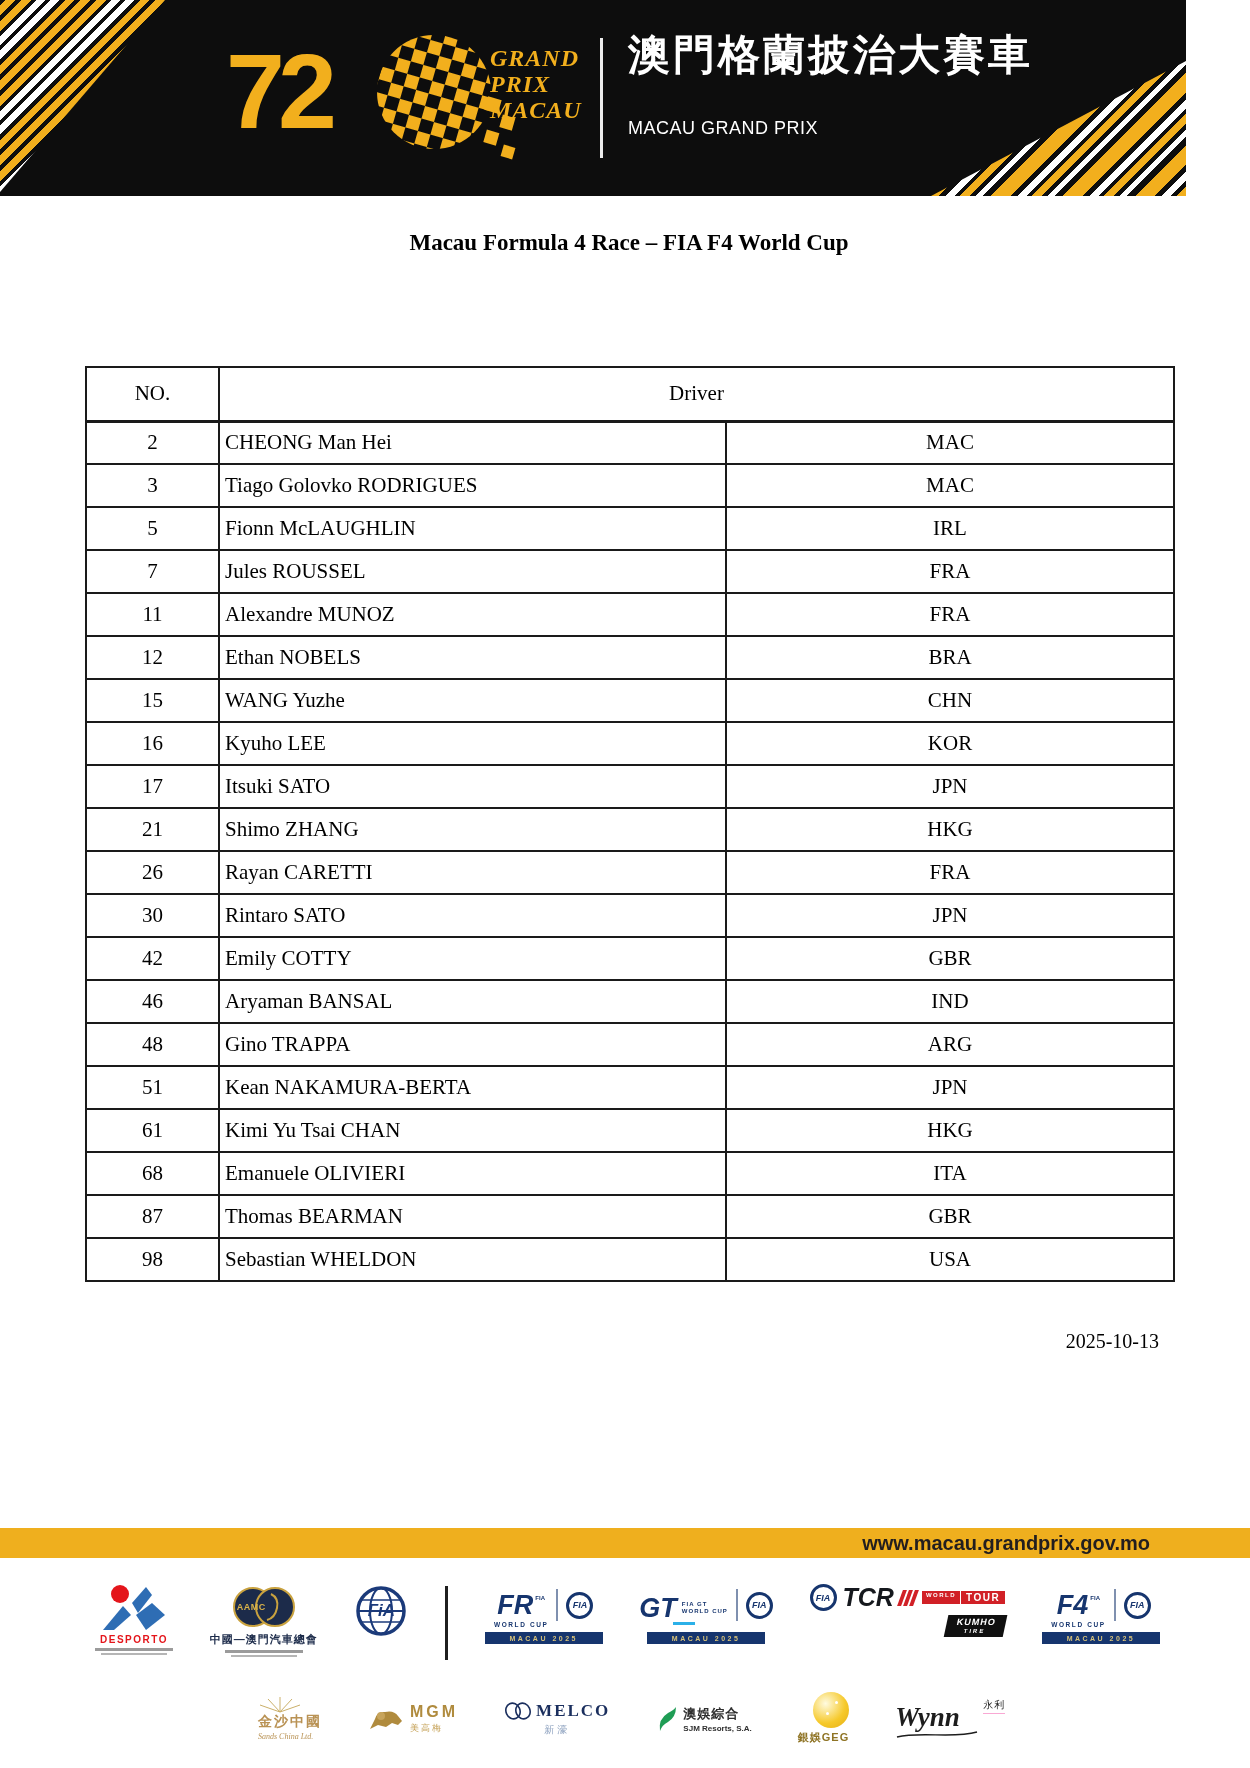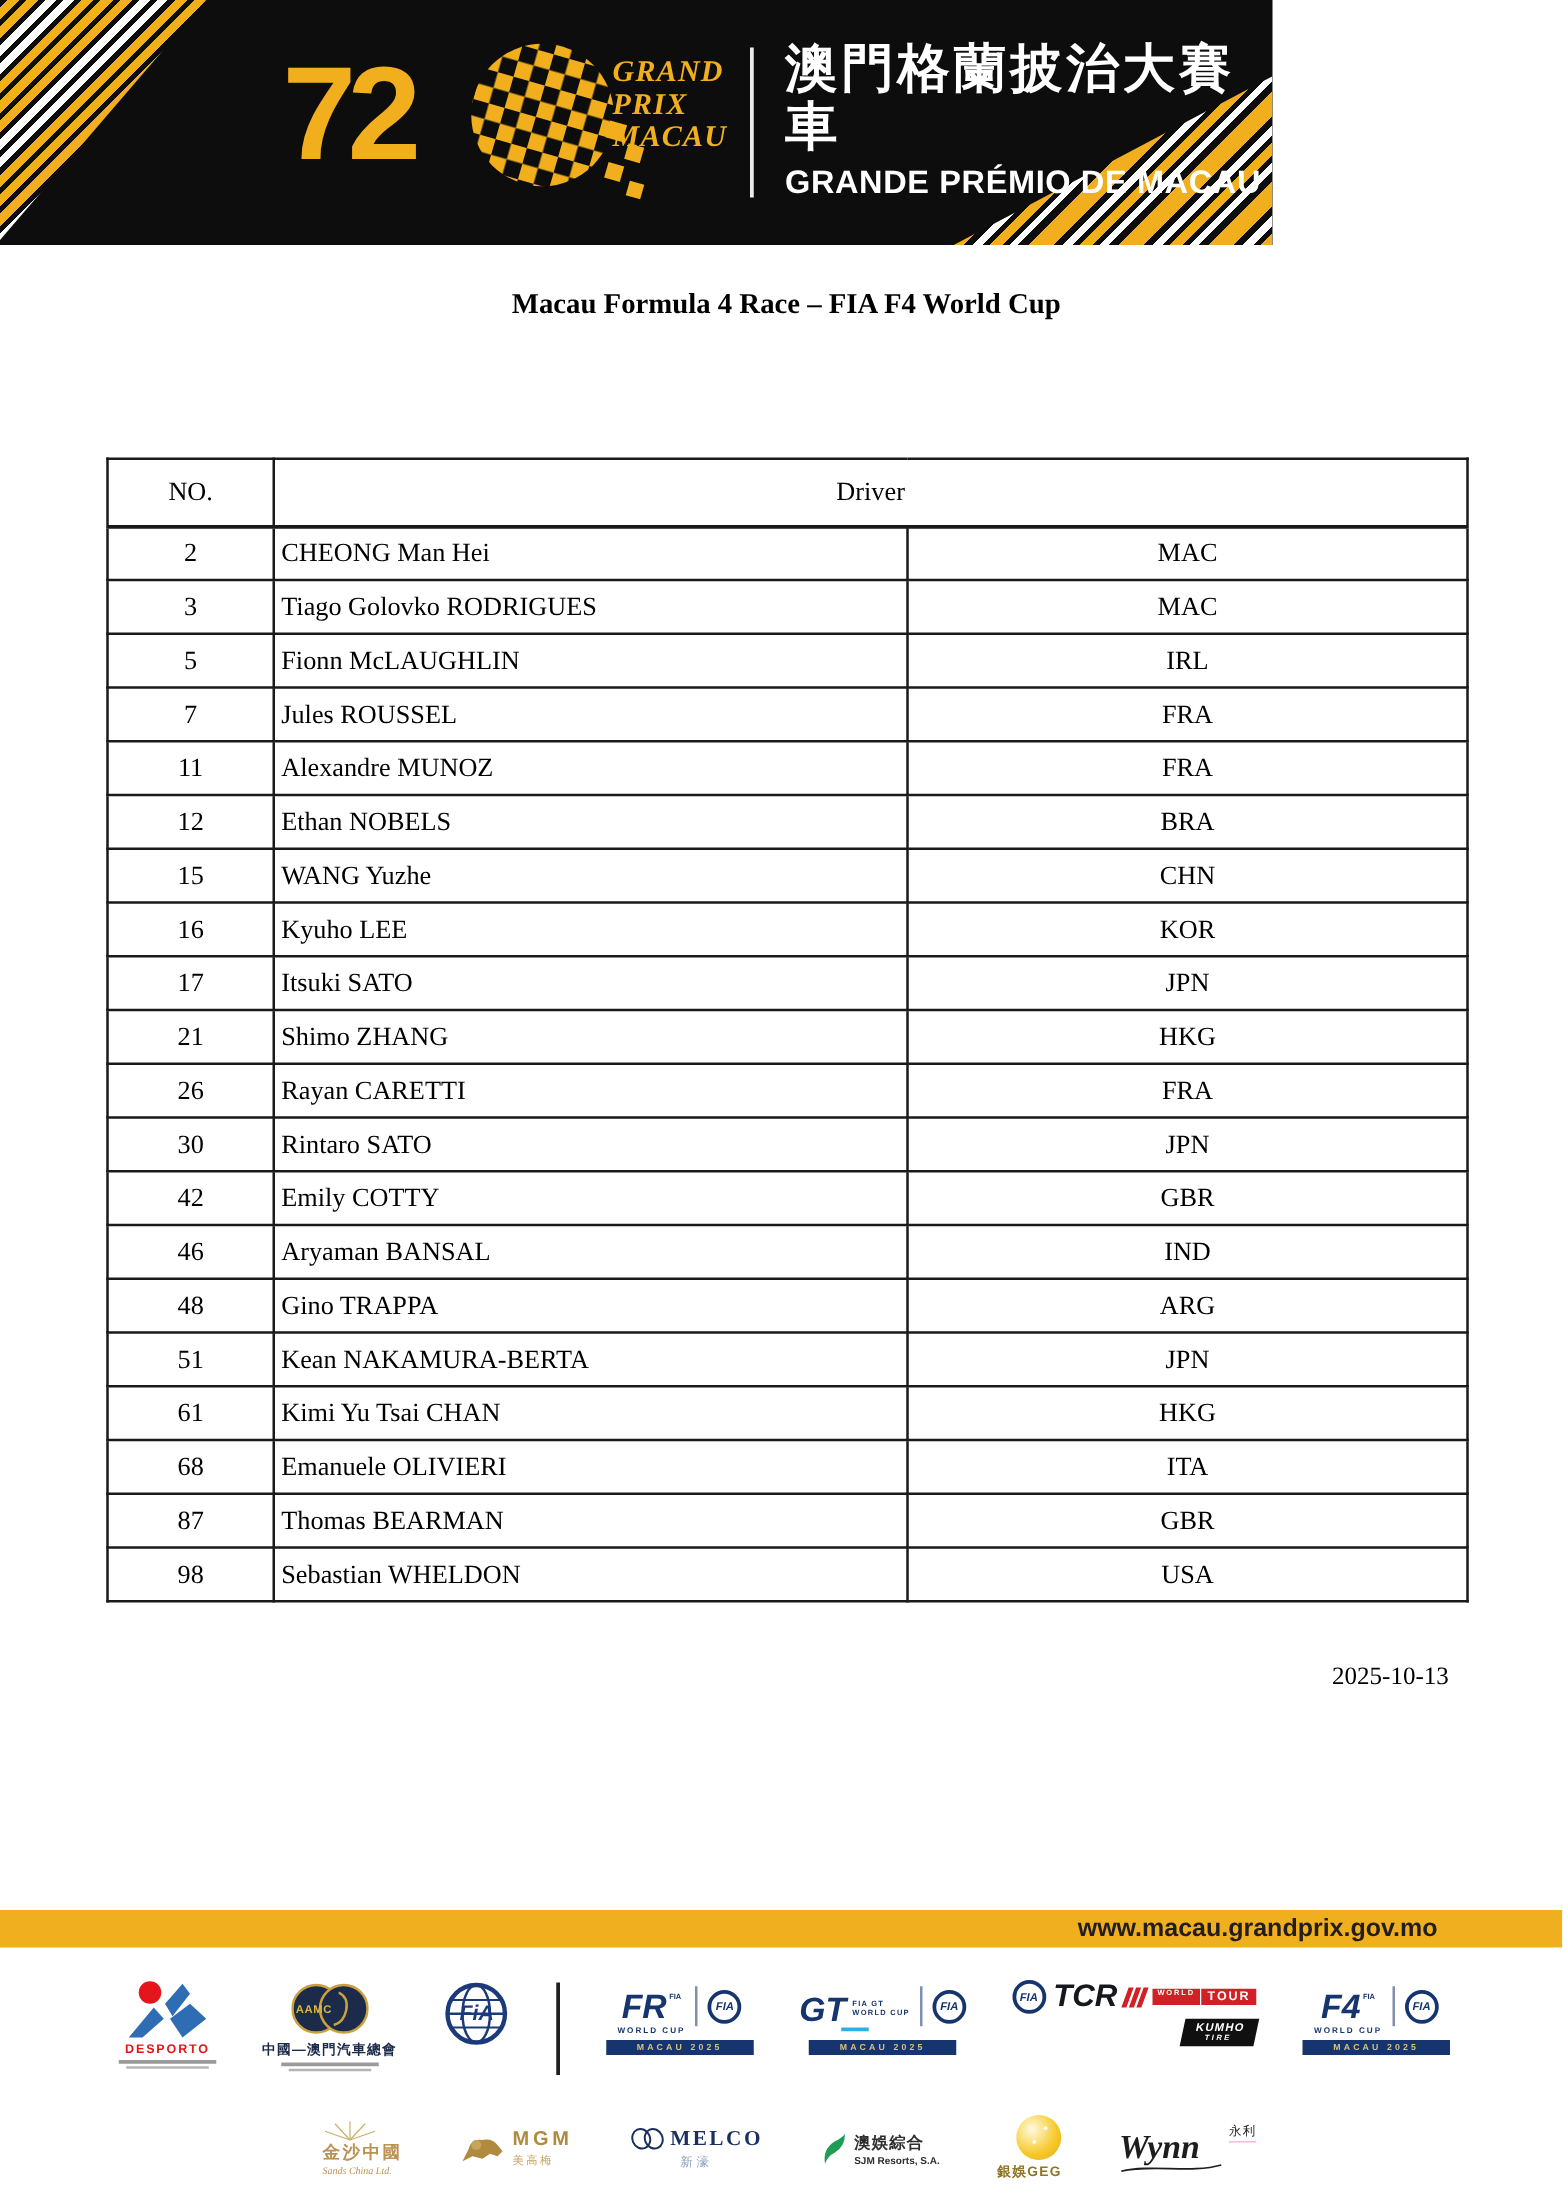--- a/index.html
+++ b/index.html
@@ -1,21 +1,21 @@
 <!DOCTYPE html>
 <html><head>
 <meta charset="utf-8">
 <style>
   * { box-sizing: border-box; }
   html,body { margin:0; padding:0; background:#ffffff; }
   .page { position:relative; width:1250px; height:1768px; background:#ffffff; overflow:hidden;
           font-family:"Liberation Serif", serif; color:#000; }
 
   
-  .banner { position:absolute; top:0; left:0; width:1018px; height:196px; background:#0d0d0d; overflow:hidden; }
+  .banner { position:absolute; top:0; left:0; width:1186px; height:196px; background:#0d0d0d; overflow:hidden; }
   .stripes-tl { position:absolute; top:0; left:0; width:215px; height:192px;
     clip-path:polygon(0 0, 165px 0, 0 192px);
     background:repeating-linear-gradient(135deg,
       transparent 0 4px, #F2AF1D 4px 11px,
       transparent 11px 15px, #F2AF1D 15px 22px,
       transparent 22px 26px, #ffffff 26px 32px,
       transparent 32px 36px, #ffffff 36px 42px,
       transparent 42px 46px, #F2AF1D 46px 53px); }
   .stripes-br { position:absolute; right:0; bottom:0; width:285px; height:135px;
     clip-path:polygon(285px 0, 285px 135px, 30px 135px);
@@ -181,21 +181,20 @@
     <div class="gpm">
       <div>GRAND</div>
       <div>PRIX</div>
       <div>MACAU</div>
     </div>
 
     <div class="banner-divider"></div>
 
     <div class="banner-right">
       <div class="zh">澳門格蘭披治大賽車</div>
-      <div class="pt">GRANDE PRÉMIO DE MACAU</div>
       <div class="en">MACAU GRAND PRIX</div>
     </div>
   </div>
 
   <div class="doc-titles">
     <p class="t1">Macau Formula 4 Race – FIA F4 World Cup</p>
   </div>
 
   <table class="entry-table">
     <colgroup>

